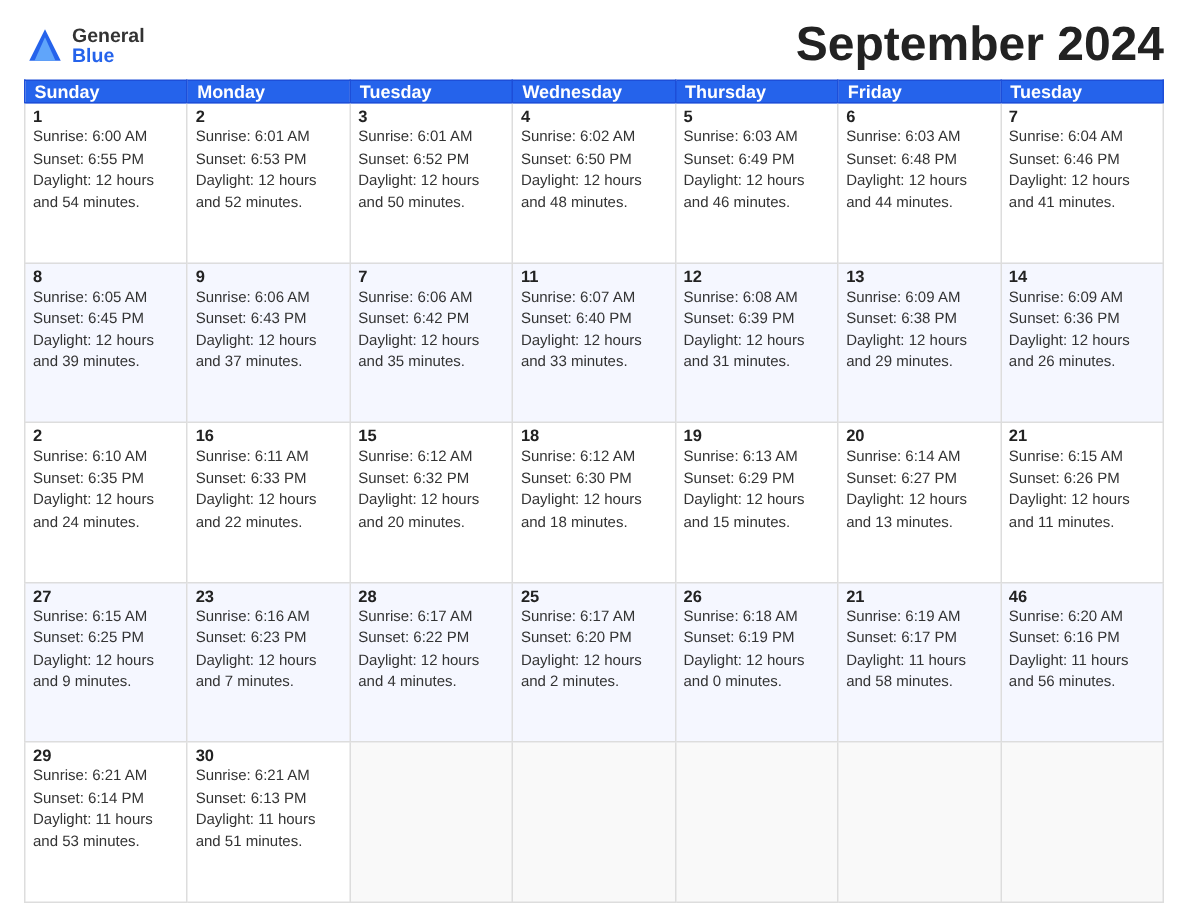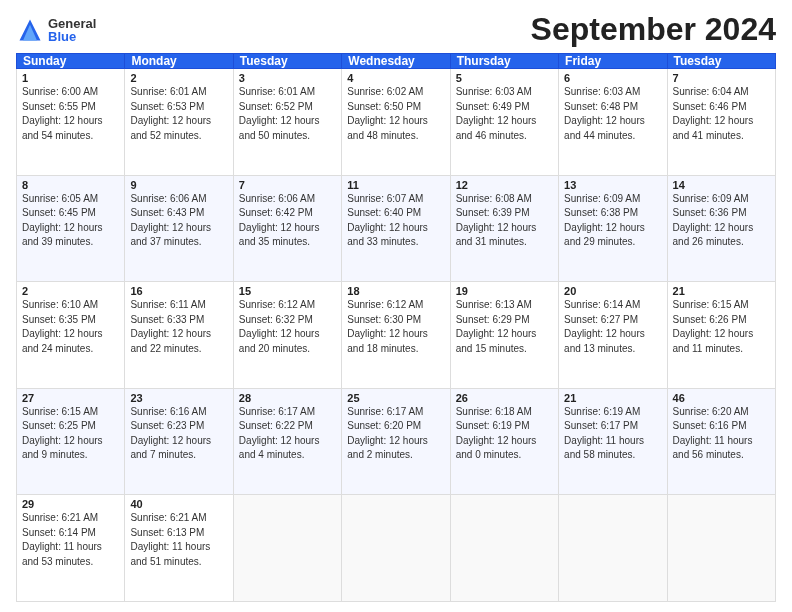--- a/index.html
+++ b/index.html
@@ -261,21 +261,21 @@
             <span class="day-num">46</span>
 <div class="cell-text">Sunrise: 6:20 AM<br>Sunset: 6:16 PM<br>Daylight: 11 hours<br>and 56 minutes.</div>
           </td>
         </tr>
         <tr>
           <td>
             <span class="day-num">29</span>
 <div class="cell-text">Sunrise: 6:21 AM<br>Sunset: 6:14 PM<br>Daylight: 11 hours<br>and 53 minutes.</div>
           </td>
           <td>
-            <span class="day-num">40</span>
+            <span class="day-num">30</span>
 <div class="cell-text">Sunrise: 6:21 AM<br>Sunset: 6:13 PM<br>Daylight: 11 hours<br>and 51 minutes.</div>
           </td>
           <td class="empty-cell"></td>
           <td class="empty-cell"></td>
           <td class="empty-cell"></td>
           <td class="empty-cell"></td>
           <td class="empty-cell"></td>
         </tr>
       </tbody>
   </table>

